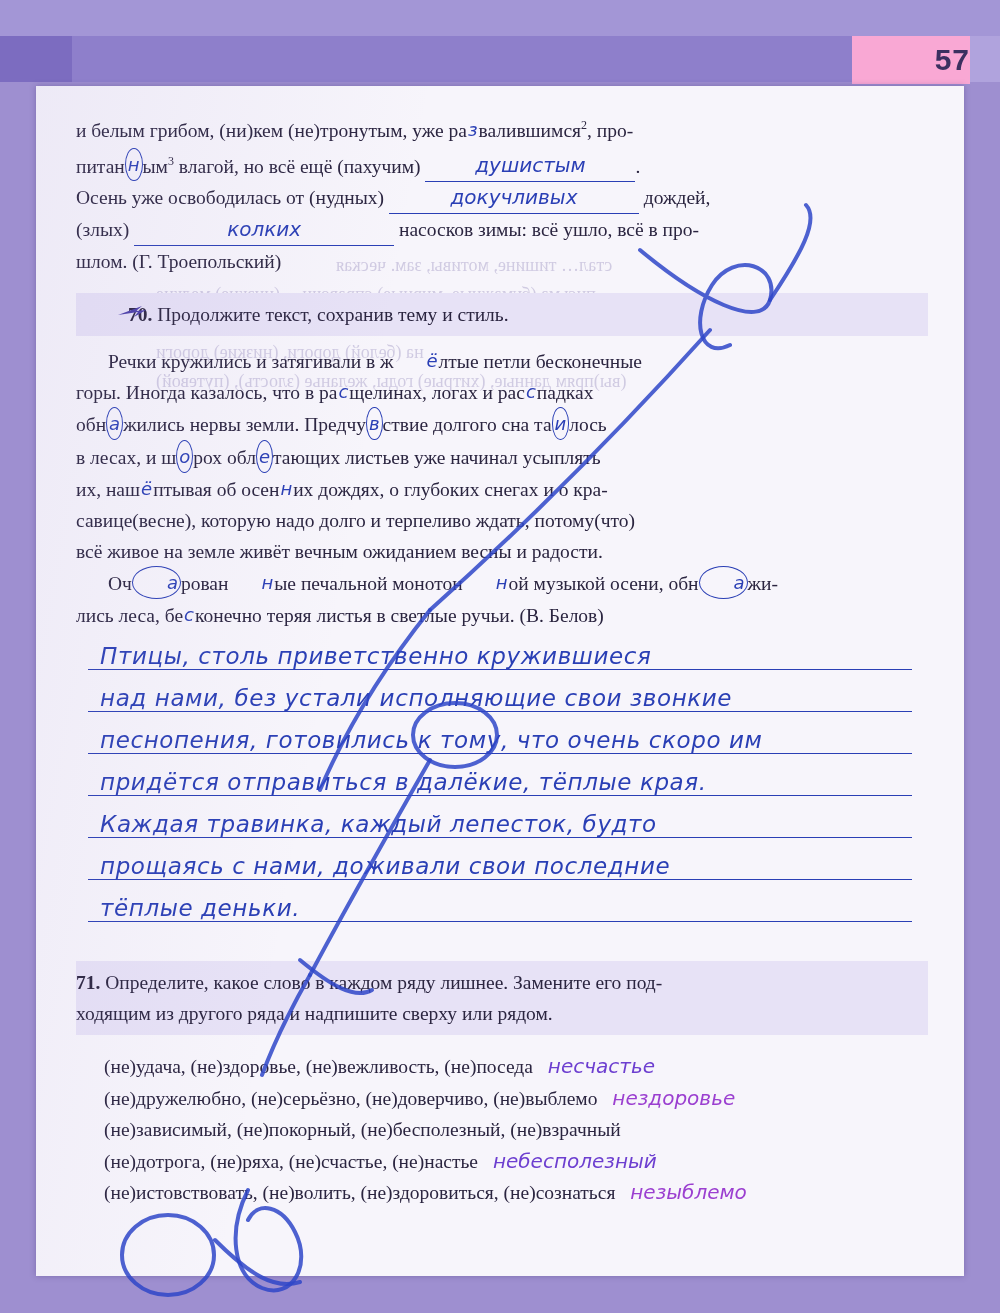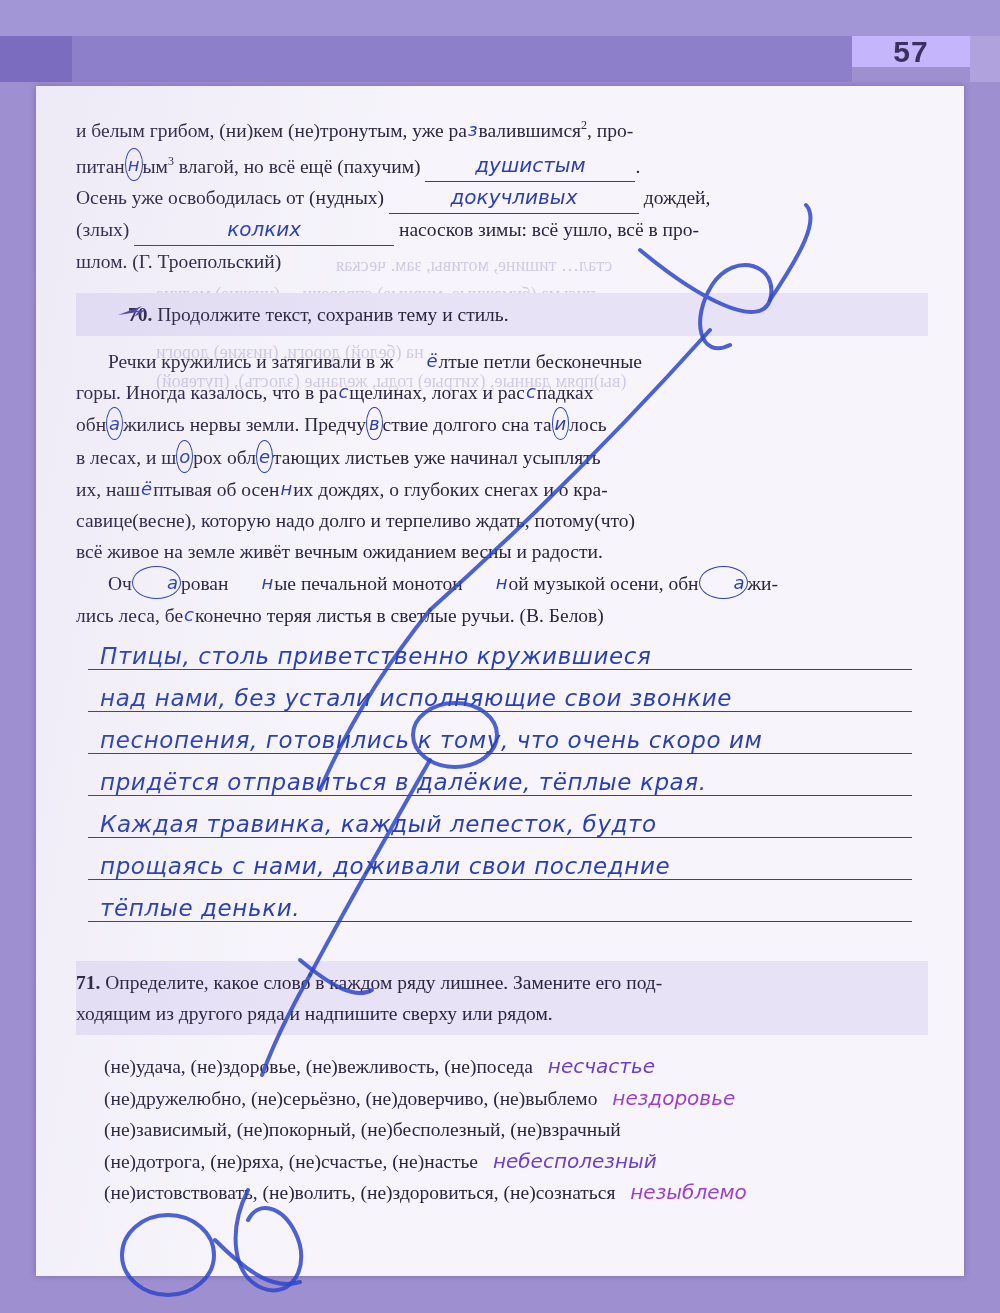--- a/index.html
+++ b/index.html
@@ -14,22 +14,22 @@
   .bg-top-bar{
     position:absolute;left:0;top:0;width:1000px;height:36px;background:#a396d6;
   }
   .bar-dark-left{
     position:absolute;left:0;top:36px;width:72px;height:46px;background:#7c6cc0;
   }
   .bar-dark-mid{
     position:absolute;left:72px;top:36px;width:780px;height:46px;background:#8e7fcb;
   }
   .page-num-box{
-    position:absolute;left:852px;top:36px;width:118px;height:31px;background:#c4b5fd;
-    display:flex;align-items:center;justify-content:center;
+    position:absolute;left:852px;top:36px;width:118px;height:48px;background:#f9a8d4;
+    display:flex;align-items:center;justify-content:flex-end;
   }
   .page-num{
     font-family:"Liberation Sans", sans-serif;
     font-size:30px;font-weight:bold;color:#3b3060;letter-spacing:1px;
   }
   .bar-right-edge{
     position:absolute;left:970px;top:36px;width:30px;height:46px;background:#b0a3dd;
   }
 
   

